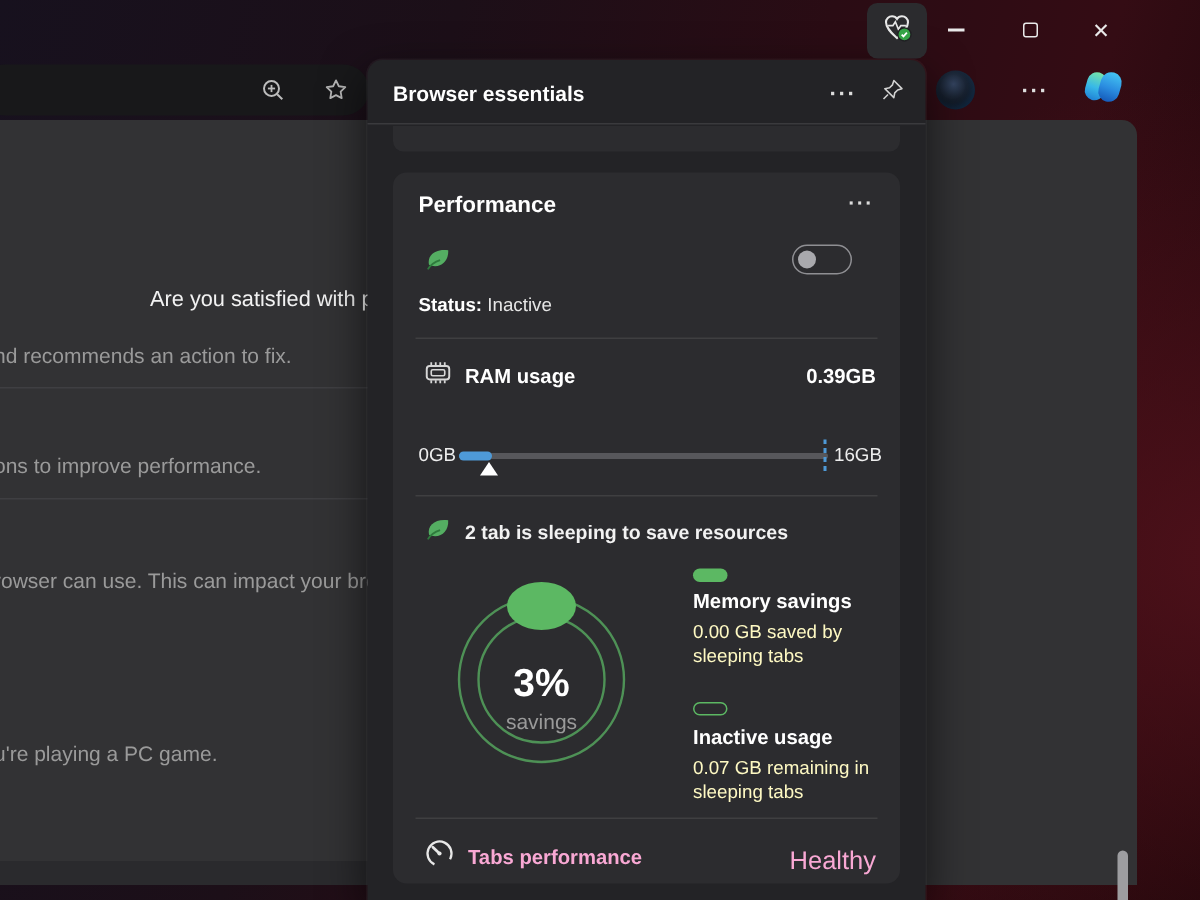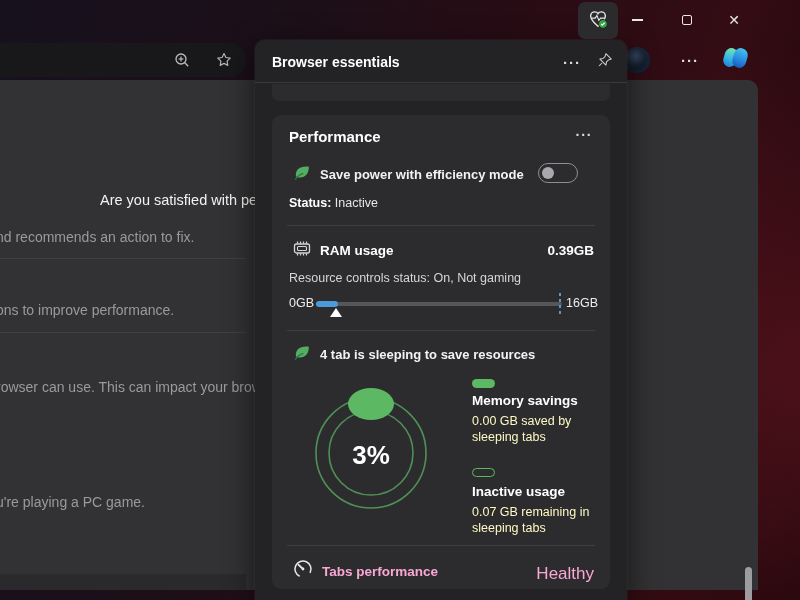--- a/index.html
+++ b/index.html
@@ -42,21 +42,21 @@
 
   .content{ position:absolute; left:0; top:80px; width:758px; height:510px;
     background:#323234; border-top-right-radius:10px; }
   .bg-heading{ position:absolute; left:100px; top:112px; color:#f2f2f2; font-size:14.5px; white-space:nowrap; }
   .bg-frag{ position:absolute; color:#9a9a9a; font-size:14px; white-space:nowrap; }
   .bg-div{ position:absolute; left:0; width:246px; height:1px; background:#3f3f42; }
   .bg-bottomstrip{ position:absolute; left:0; top:494px; width:246px; height:16px; background:#2a2a2d; }
   .scrollthumb{ position:absolute; left:745px; top:487px; width:7px; height:40px; border-radius:4px; background:#9d9da0; }
 
   
-  .panel{ position:absolute; left:255px; top:40px; width:372px; height:560px; z-index:50;
+  .panel{ position:absolute; left:245px; top:40px; width:372px; height:560px; z-index:50;
     background:#232326; border-radius:10px 10px 0 0;
     box-shadow: 0 10px 30px rgba(0,0,0,.6), 0 0 0 1px rgba(255,255,255,.05); }
   .panel-title{ position:absolute; left:17px; top:14px; color:#ffffff; font-size:14px; font-weight:600; }
   .panel-dots{ position:absolute; left:302px; top:9px; width:30px; height:26px; display:flex; align-items:center;
     justify-content:center; color:#dcdcdc; font-size:15px; font-weight:bold; letter-spacing:1px; }
   .pin-btn{ position:absolute; left:338px; top:10px; width:24px; height:24px; display:flex; align-items:center; justify-content:center; }
   .panel-divider{ position:absolute; left:0; top:42px; width:100%; height:1px; background:#3a3a3d; }
   .partial-card{ position:absolute; left:17px; top:44px; width:338px; height:17px;
     background:#2c2c2f; border-radius:0 0 7px 7px; }
 
@@ -192,21 +192,20 @@
       <div class="card-dots">
         <span>···</span>
       </div>
 
       <span class="icon20" style="left:20px; top:48px;">
         <svg width="20" height="20" viewBox="0 0 20 20">
           <path d="M4 13.5 C2.6 7 8.5 2.6 16.8 3.8 C17.2 11 12.2 15.6 5.8 14.2 Z" fill="#54ae62"></path>
           <path d="M3.2 16.6 C5 13.6 8 11.4 11.4 10.4" stroke="#2e7a3c" stroke-width="1.2" fill="none"></path>
         </svg>
       </span>
-      <div class="eff-label">Save power with efficiency mode</div>
       <div class="toggle">
         <span class="toggle-knob"></span>
       </div>
       <div class="status-line">
         <span class="b">Status:</span>
         <span>Inactive</span>
       </div>
 
       <div class="card-div" style="top:110px;"></div>
 
@@ -219,48 +218,48 @@
           <line x1="11.5" y1="14.5" x2="11.5" y2="16.5" stroke="#d6d6d6" stroke-width="1.2"></line>
           <line x1="14.5" y1="14.5" x2="14.5" y2="16.5" stroke="#d6d6d6" stroke-width="1.2"></line>
           <line x1="5.5" y1="2.5" x2="5.5" y2="4.5" stroke="#d6d6d6" stroke-width="1.2"></line>
           <line x1="8.5" y1="2.5" x2="8.5" y2="4.5" stroke="#d6d6d6" stroke-width="1.2"></line>
           <line x1="11.5" y1="2.5" x2="11.5" y2="4.5" stroke="#d6d6d6" stroke-width="1.2"></line>
           <line x1="14.5" y1="2.5" x2="14.5" y2="4.5" stroke="#d6d6d6" stroke-width="1.2"></line>
         </svg>
       </span>
       <div class="ram-label">RAM usage</div>
       <div class="ram-value">0.39GB</div>
-      <div class="resource-line">Resource controls status: On, Not gaming</div>
 
       <div class="slider-min">0GB</div>
       <div class="slider-track">
         <span class="slider-fill" style="width: 9%;"></span>
         <span class="slider-marker"></span>
         <span class="slider-dash"></span>
       </div>
       <div class="slider-max">16GB</div>
 
       <div class="card-div" style="top:215px;"></div>
 
       <span class="icon20" style="left:20px; top:228px;">
         <svg width="20" height="20" viewBox="0 0 20 20">
           <path d="M4 13.5 C2.6 7 8.5 2.6 16.8 3.8 C17.2 11 12.2 15.6 5.8 14.2 Z" fill="#54ae62"></path>
           <path d="M3.2 16.6 C5 13.6 8 11.4 11.4 10.4" stroke="#2e7a3c" stroke-width="1.2" fill="none"></path>
         </svg>
       </span>
-      <div class="sleep-label">4 tab is sleeping to save resources</div>
+      <div class="sleep-label">2 tab is sleeping to save resources</div>
 
       <span class="donut">
         <svg width="142" height="160" viewBox="0 0 142 160" fill="none">
           <circle cx="71" cy="82" r="55" stroke="#4e9156" stroke-width="1.6"></circle>
           <circle cx="71" cy="82" r="42" stroke="#4e9156" stroke-width="1.6"></circle>
           <ellipse cx="71" cy="33" rx="23" ry="16" fill="#5cb863"></ellipse>
         </svg>
       </span>
       <div class="donut-center">3%</div>
+      <div class="donut-caption">savings</div>
 
       <span class="pill filled" style="top:264px;"></span>
       <div class="legend-title" style="top:278px;">Memory savings</div>
       <div class="legend-sub" style="top:299px;">0.00 GB saved by</div>
       <div class="legend-sub" style="top:315px;">sleeping tabs</div>
 
       <span class="pill outline" style="top:353px;"></span>
       <div class="legend-title" style="top:369px;">Inactive usage</div>
       <div class="legend-sub" style="top:390px;">0.07 GB remaining in</div>
       <div class="legend-sub" style="top:406px;">sleeping tabs</div>

